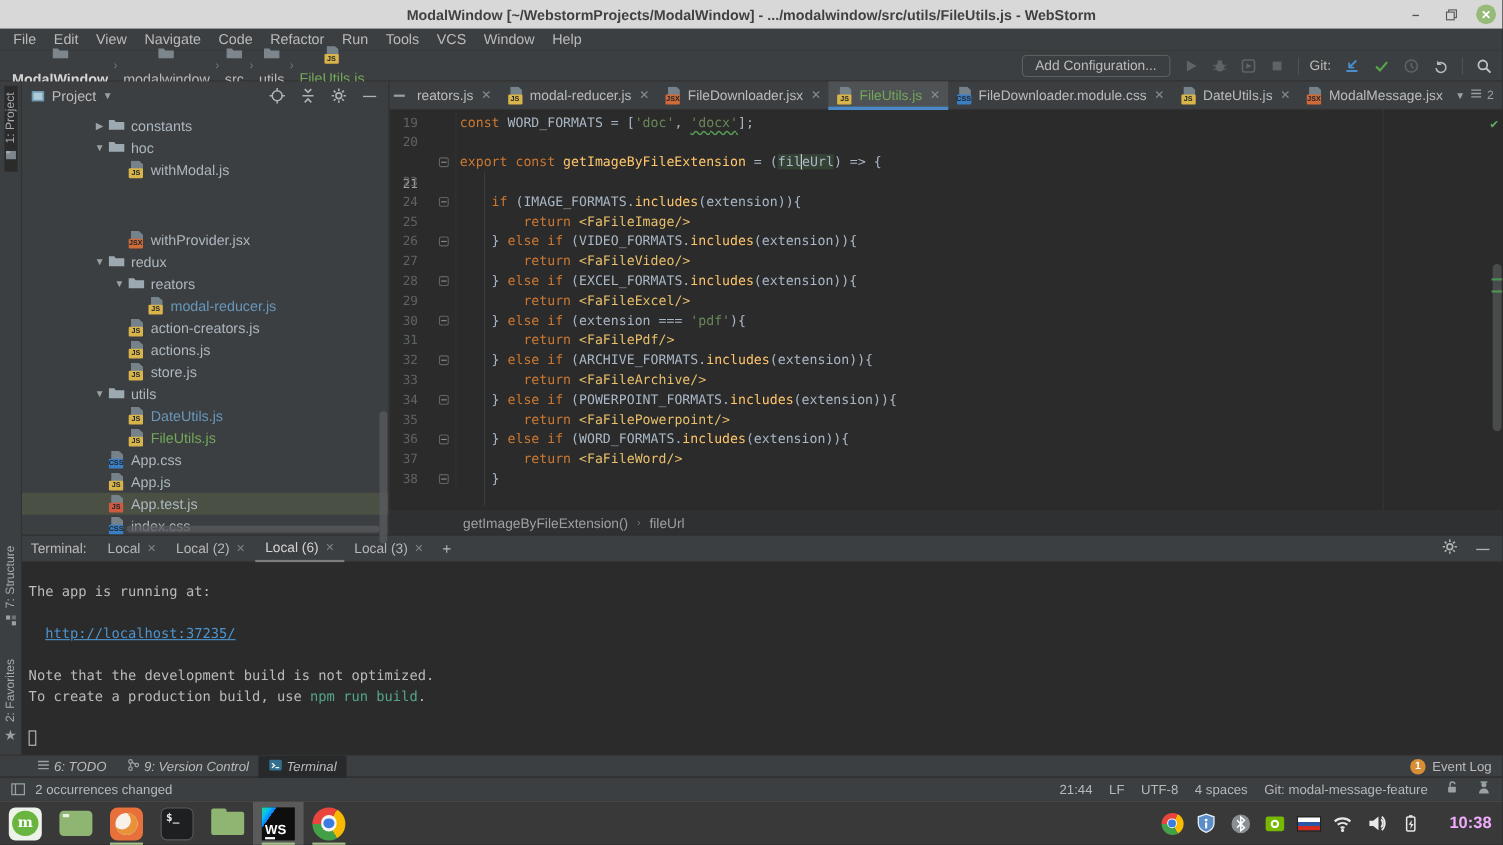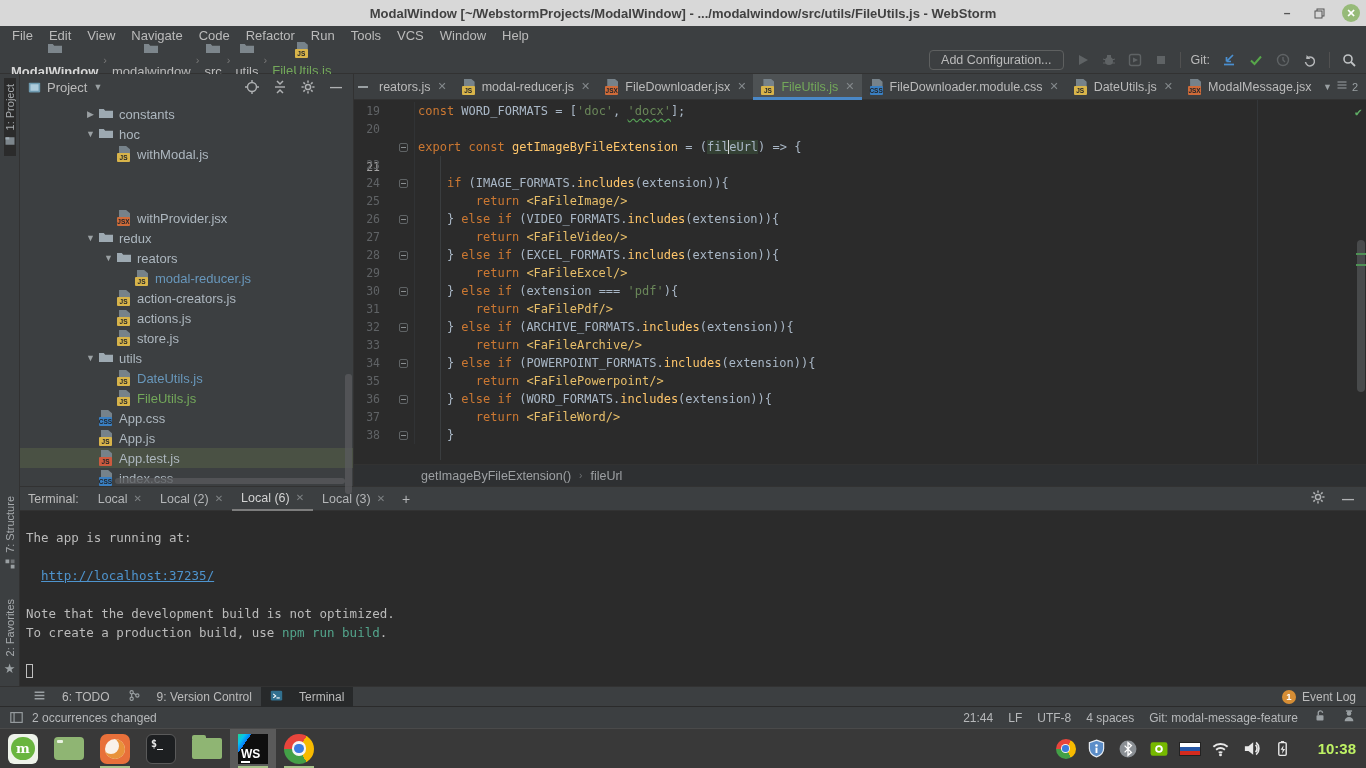--- a/index.html
+++ b/index.html
@@ -88,37 +88,37 @@
   .term-tab .x { color:#7e8284; font-size:10px; }
   .term-add { font-size:14px; color:#b4b6b8; padding:0 8px; }
   .term-right { margin-left:auto; display:flex; align-items:center; gap:16px; padding-right:4px; }
   .term-min { color:#afb1b3; font-weight:bold; }
   .term-body { flex:1; font-family:"DejaVu Sans Mono", monospace; font-size:12.5px; line-height:19px; padding:17px 0 0 6px; color:#bbbbbb; white-space:pre; }
   .tlink { color:#4e94ce; text-decoration:underline; }
   .tcmd { color:#53a58c; }
   .tcursor { display:inline-block; width:7px; height:14px; border:1px solid #bfbfbf; vertical-align:text-bottom; }
 
   .bottombar { height:20px; background:#3c3f41; border-top:1px solid #323232; display:flex; align-items:center; padding-left:24px; }
-  .bb-item { display:flex; align-items:center; gap:16px; padding:0 9px; height:20px; font-size:12px; color:#bbbbbb; }
+  .bb-item { display:flex; align-items:center; gap:3px; padding:0 9px; height:20px; font-size:12px; color:#bbbbbb;font-style:italic; }
   .bb-item.active { background:#27292a; }
   .bb-right { margin-left:auto; display:flex; align-items:center; gap:6px; padding-right:10px; }
   .ev-badge { width:14px; height:14px; border-radius:50%; background:#d78e35; color:#fff; font-size:9.5px; font-weight:bold; display:flex; align-items:center; justify-content:center; }
 
   .statusbar { height:22px; background:#3c3f41; border-top:1px solid #2b2b2b; display:flex; align-items:center; padding:0 10px; font-size:12px; color:#b6b8ba; }
   .sb-left { display:flex; align-items:center; gap:9px; }
   .sb-right { margin-left:auto; display:flex; align-items:center; gap:15px; }
 
   .taskbar { height:40px; background:#393939; border-top:1px solid #4a4a4a; display:flex; align-items:center; }
   .tb-apps { display:flex; height:40px; }
   .app-cell { width:46px; height:40px; display:flex; align-items:center; justify-content:center; position:relative; }
   .app-cell.active { background:#5a5a5a; }
   .app-ind { position:absolute; bottom:0; left:8px; right:8px; height:3px; background:#a6c28a; }
   .tb-tray { margin-left:auto; display:flex; align-items:center; gap:9px; padding-right:10px; }
   .tray-ic { width:22px; height:22px; display:flex; align-items:center; justify-content:center; }
-  .clock { font-size:15px; font-weight:bold; color:#bef264; margin-left:15px; }
+  .clock { font-size:15px; font-weight:bold; color:#f0abfc; margin-left:15px; }
 
   
   .fi { width:16px; height:16px; position:relative; flex:none; display:inline-block; }
   .fi .page { position:absolute; left:3px; right:2px; top:0; bottom:5px; background:#76828a; clip-path:polygon(0 0,65% 0,100% 30%,100% 100%,0 100%); }
   .fi .badge { position:absolute; left:1px; right:2px; bottom:0; height:9px; border-radius:1px; display:flex; align-items:center; justify-content:center; font-weight:bold; font-size:6.5px; color:#21252a; font-family:"Liberation Sans",sans-serif; }
   .chrome-ic { position:relative; display:inline-block; border-radius:50%; background:conic-gradient(from -90deg,#e8453c 0 120deg,#f7ba00 0 240deg,#43a047 0 360deg); }
   .chrome-c { position:absolute; inset:26%; background:#f5f5f5; border-radius:50%; }
   .chrome-c::after { content:""; position:absolute; inset:17%; background:#3b7ce0; border-radius:50%; }
   .mint-ic { background:#eef3ea; border-radius:6px; display:flex; align-items:center; justify-content:center; }
   .mint-in { width:78%; height:78%; background:#69b53f; border-radius:50%; color:#fff; font-weight:bold; font-size:13px; display:flex; align-items:center; justify-content:center; font-family:"DejaVu Serif",serif; }

